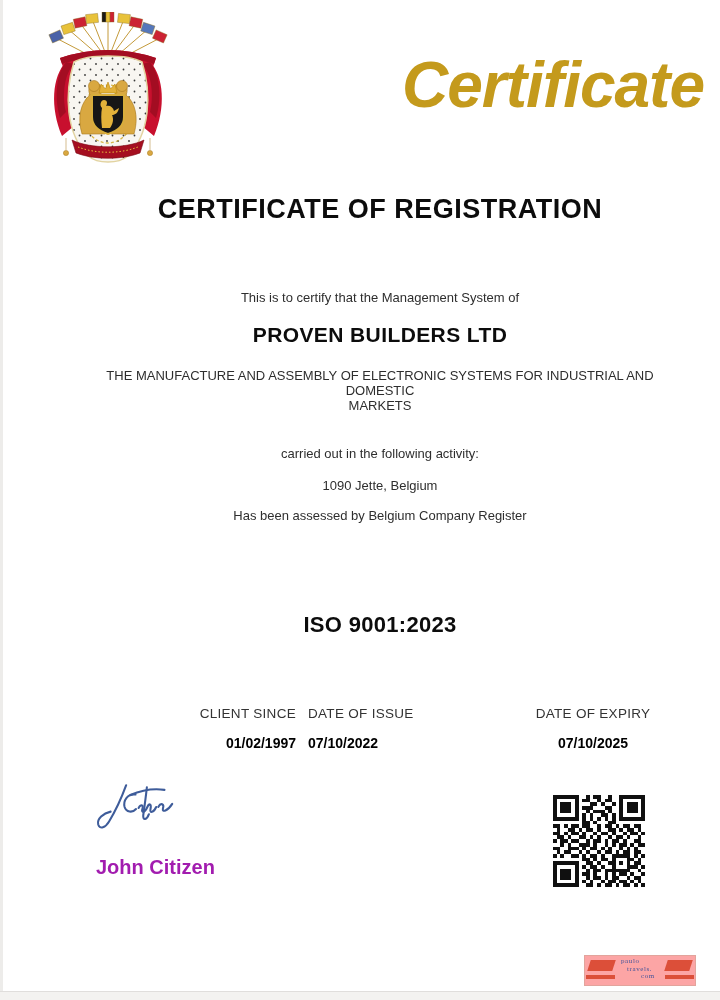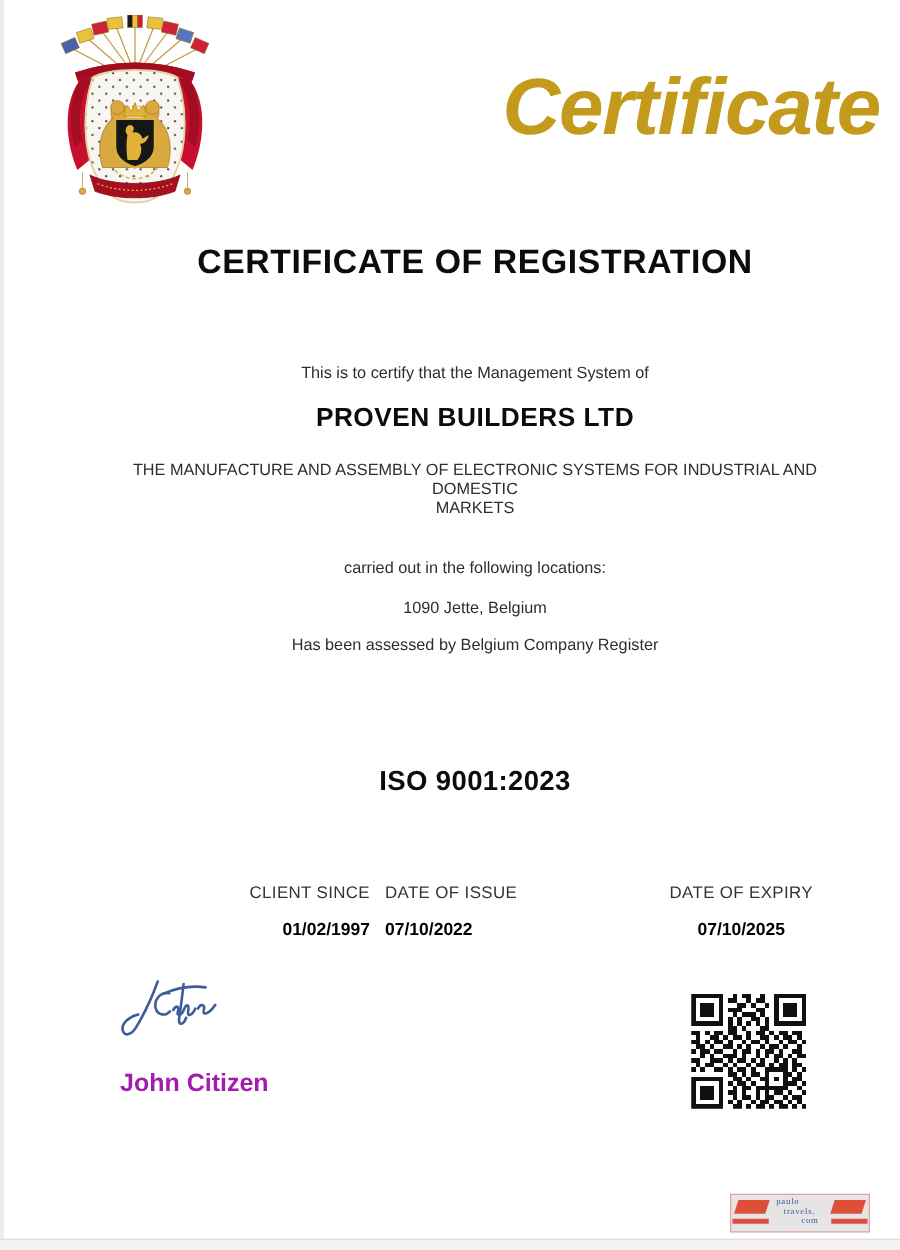--- a/index.html
+++ b/index.html
@@ -37,21 +37,21 @@
   .col-3{left:513px;width:160px;text-align:center;}
 
   .signature{position:absolute;left:92px;top:779px;width:88px;height:58px;}
   .signatory-name{position:absolute;left:96px;top:856px;font-size:20px;font-weight:bold;color:#a21caf;}
 
   .qr{position:absolute;left:553px;top:795px;width:92px;height:92px;}
   .qr svg{width:92px;height:92px;display:block;shape-rendering:crispEdges;}
 
   .footer-logo{
     position:absolute;left:584px;top:955px;width:112px;height:31px;
-    border:1px solid #e2a49c;background:#e5e5e5;box-sizing:border-box;
+    border:1px solid #e2a49c;background:#fca5a5;box-sizing:border-box;
   }
   .fl-par{position:absolute;width:25px;height:11px;background:#DC4F39;transform:skewX(-18deg);}
   .fl-par.left{left:4px;top:4px;}
   .fl-par.right{right:4px;top:4px;}
   .fl-bar{position:absolute;width:29px;height:4px;background:#DC4F39;}
   .fl-bar.left{left:1px;top:19px;}
   .fl-bar.right{right:1px;top:19px;}
   .fl-text{
     position:absolute;left:30px;top:2px;width:56px;
     font-family:"Liberation Serif", serif;font-size:7px;line-height:7.5px;
@@ -150,21 +150,21 @@
 <div class="center-col certify-line">This is to certify that the Management System of</div>
 
 <div class="center-col company-name">PROVEN BUILDERS LTD</div>
 
 <div class="center-col activity-block">
   <div>THE MANUFACTURE AND ASSEMBLY OF ELECTRONIC SYSTEMS FOR INDUSTRIAL AND</div>
   <div>DOMESTIC</div>
   <div>MARKETS</div>
 </div>
 
-<div class="center-col carried-line">carried out in the following locations:</div>
+<div class="center-col carried-line">carried out in the following activity:</div>
 
 <div class="center-col location-line">1090 Jette, Belgium</div>
 
 <div class="center-col assessed-block">
   <div>Has been assessed by Belgium Company Register</div>
 </div>
 
 <div class="center-col standard-line">ISO 9001:2023</div>
 
 <div class="date-col col-1">

